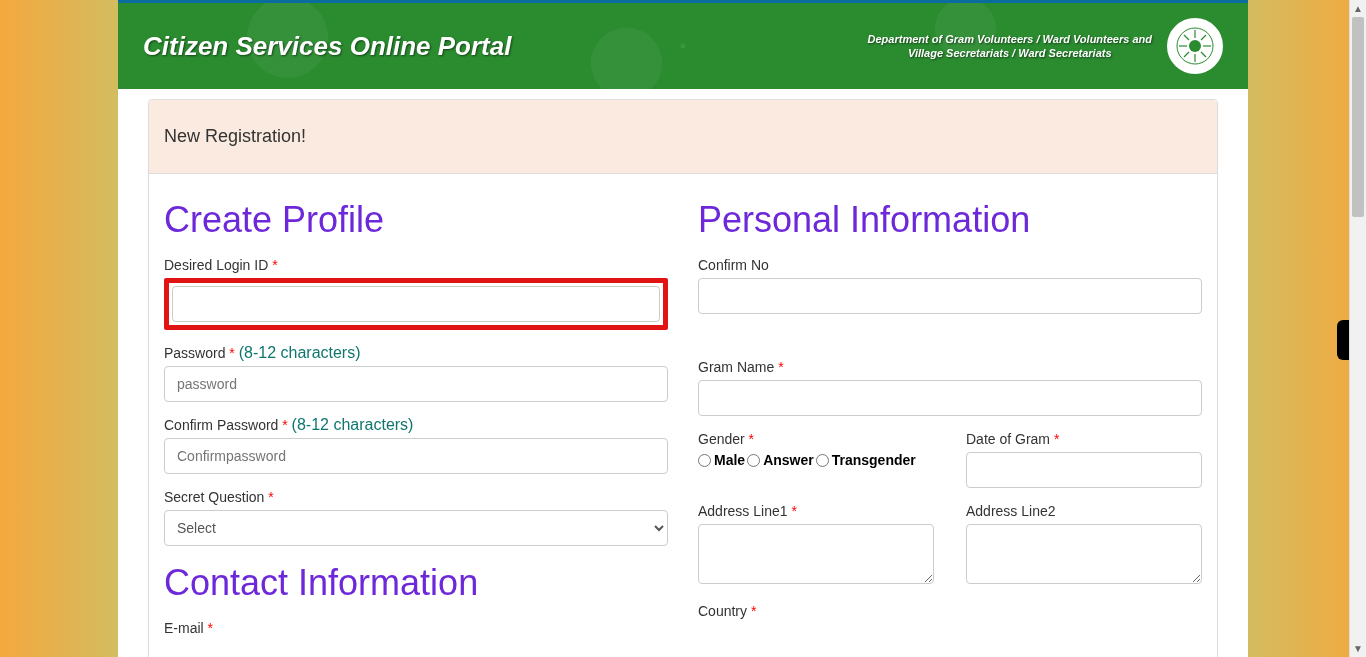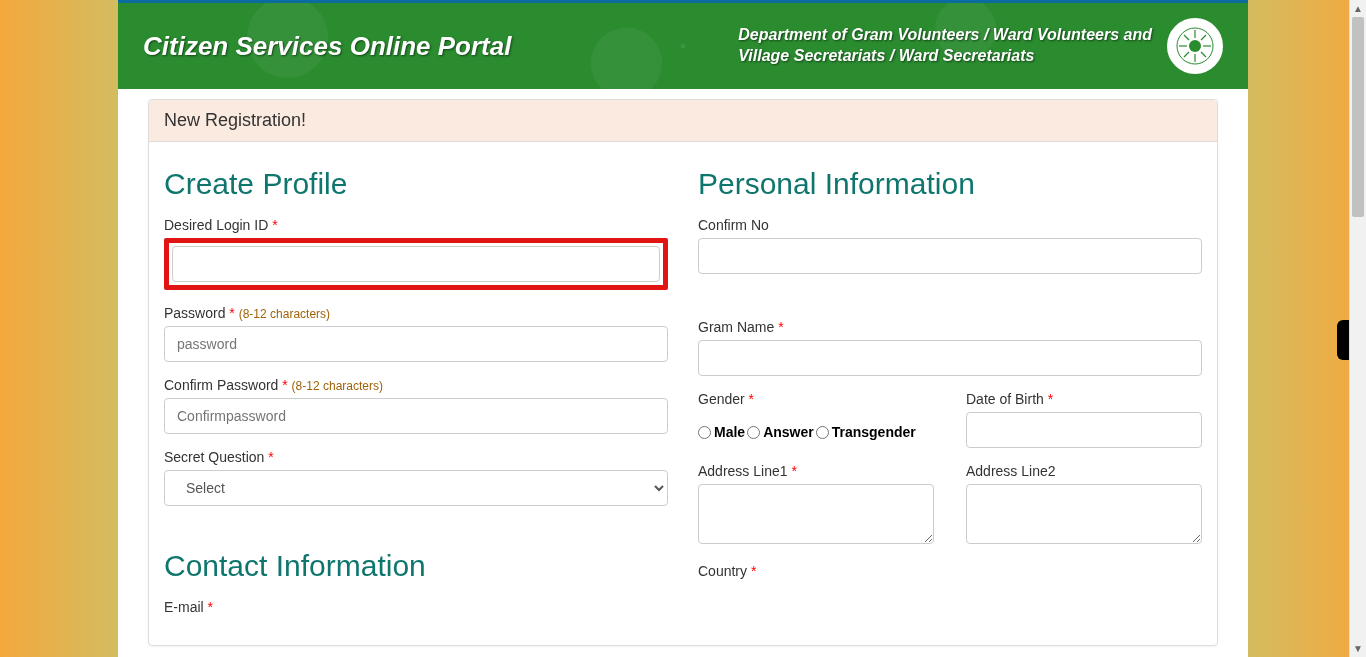--- a/index.html
+++ b/index.html
@@ -31,70 +31,70 @@
   position:absolute; inset:0;
   background:
     radial-gradient(circle at 15% 40%, rgba(255,255,255,0.05) 40px, transparent 41px),
     radial-gradient(circle at 45% 70%, rgba(255,255,255,0.05) 35px, transparent 36px),
     radial-gradient(circle at 75% 30%, rgba(255,255,255,0.05) 30px, transparent 31px);
 }
 .header-left { position: relative; z-index: 1; }
 .header-title { font-size: 26px; font-weight: bold; font-style: italic; text-shadow: 1px 1px 2px rgba(0,0,0,0.5); }
 .header-sub { font-size: 17px; font-style: italic; margin-top: 4px; text-shadow: 1px 1px 2px rgba(0,0,0,0.5); }
 .header-right { display: flex; align-items: center; gap: 15px; position: relative; z-index:1;}
-.header-dept { text-align: left; font-size: 16px; font-weight: bold; font-style: italic; text-shadow: 1px 1px 2px rgba(0,0,0,0.5); line-height: 1.3; }
+.header-dept { text-align: center; font-size: 11px; font-weight: bold; font-style: italic; text-shadow: 1px 1px 2px rgba(0,0,0,0.5); line-height: 1.3; }
 .emblem {
   width: 56px; height: 56px;
   border: 2px solid #fff; border-radius: 50%;
   background: #fff;
   display: flex; align-items: center; justify-content: center;
   flex-shrink: 0;
 }
 .emblem svg { width: 40px; height: 40px; }
 .content { padding: 0 30px 30px; }
 .panel {
   border: 1px solid #ddd;
   border-radius: 4px;
   margin-top: 10px;
   box-shadow: 0 1px 2px rgba(0,0,0,0.05);
 }
 .panel-heading {
   background: #fbeadf;
-  padding: 10px 15px;
+  padding: 26px 15px;
   font-size: 18px;
   color: #333;
   border-bottom: 1px solid #ddd;
   border-radius: 4px 4px 0 0;
 }
 .panel-body { padding: 25px 15px 15px; }
 .row { display: flex; gap: 30px; }
 .col { flex: 1; }
-h2 { font-size: 30px; font-weight: 500; color: #0f766e; margin-bottom: 15px; }
+h2 { font-size: 36px; font-weight: 500; color: #6d28d9; margin-bottom: 15px; }
 .form-group { margin-bottom: 14px; }
 label { font-size: 14px; color: #333; display: inline; }
 .req { color: red; }
-.hint { color: #a16207; font-size: 12px; }
+.hint { color: #0f766e; font-size: 16px; }
 .form-control {
   width: 100%;
   height: 36px;
   padding: 6px 12px;
   font-size: 14px;
   color: #555;
   background: #fff;
   border: 1px solid #ccc;
   border-radius: 4px;
   margin-top: 4px;
 }
 textarea.form-control { height: 60px; resize: both; }
-select.form-control { padding-left: 17px; }
+select.form-control { padding-left: 8px; }
 .highlight-box { border: 5px solid #e11414; padding: 3px; margin-top: 4px; border-radius: 2px; }
 .highlight-box .form-control { margin-top: 0; }
 .inner-row { display: flex; gap: 32px; }
 .inner-col { flex: 1; }
-.radio-row { margin-top: 16px; display: flex; align-items: center; gap: 2px; font-size: 14px; font-weight: bold; }
+.radio-row { margin-top: 4px; display: flex; align-items: center; gap: 2px; font-size: 14px; font-weight: bold; }
 .radio-row input { margin: 0 1px 0 0; }
 .scrollbar {
   position: fixed; right: 0; top: 0; bottom: 0; width: 17px;
   background: #f1f1f1; border-left: 1px solid #ddd;
 }
 .scrollbar .arrow, .scrollbar .arrow-down {
   height: 17px; display:flex; align-items:center; justify-content:center;
   font-size: 10px; color:#666;
 }
 .scrollbar .thumb {
@@ -168,21 +168,21 @@
             </div>
 
             <div class="form-group">
               <label><span>Secret Question</span> <span class="req">*</span></label>
               <select class="form-control">
                 <option>Select</option>
               </select>
             </div>
 
 
-            <h2 style="margin-top:43px">Contact Information</h2>
+            <h2 style="margin-top:16px">Contact Information</h2>
 
             <div class="form-group">
               <label><span>E-mail</span> <span class="req">*</span></label>
               
             </div>
           </div>
 
           <div class="col">
             <h2>Personal Information</h2>
 
@@ -205,21 +205,21 @@
                 <div class="radio-row">
                   <input type="radio" name="g" style="">
                     <span>Male</span>
                   <input type="radio" name="g" style="">
                     <span>Answer</span>
                   <input type="radio" name="g" style="">
                     <span>Transgender</span>
                 </div>
               </div>
               <div class="inner-col form-group">
-                <label><span>Date of Birth</span> <span class="req">*</span></label>
+                <label><span>Date of Gram</span> <span class="req">*</span></label>
                 <input type="text" class="form-control" style="">
               </div>
             </div>
 
             <div class="inner-row">
               <div class="inner-col form-group">
                 <label><span>Address Line1</span> <span class="req">*</span></label>
                 <textarea class="form-control" style=""></textarea>
               </div>
               <div class="inner-col form-group">

